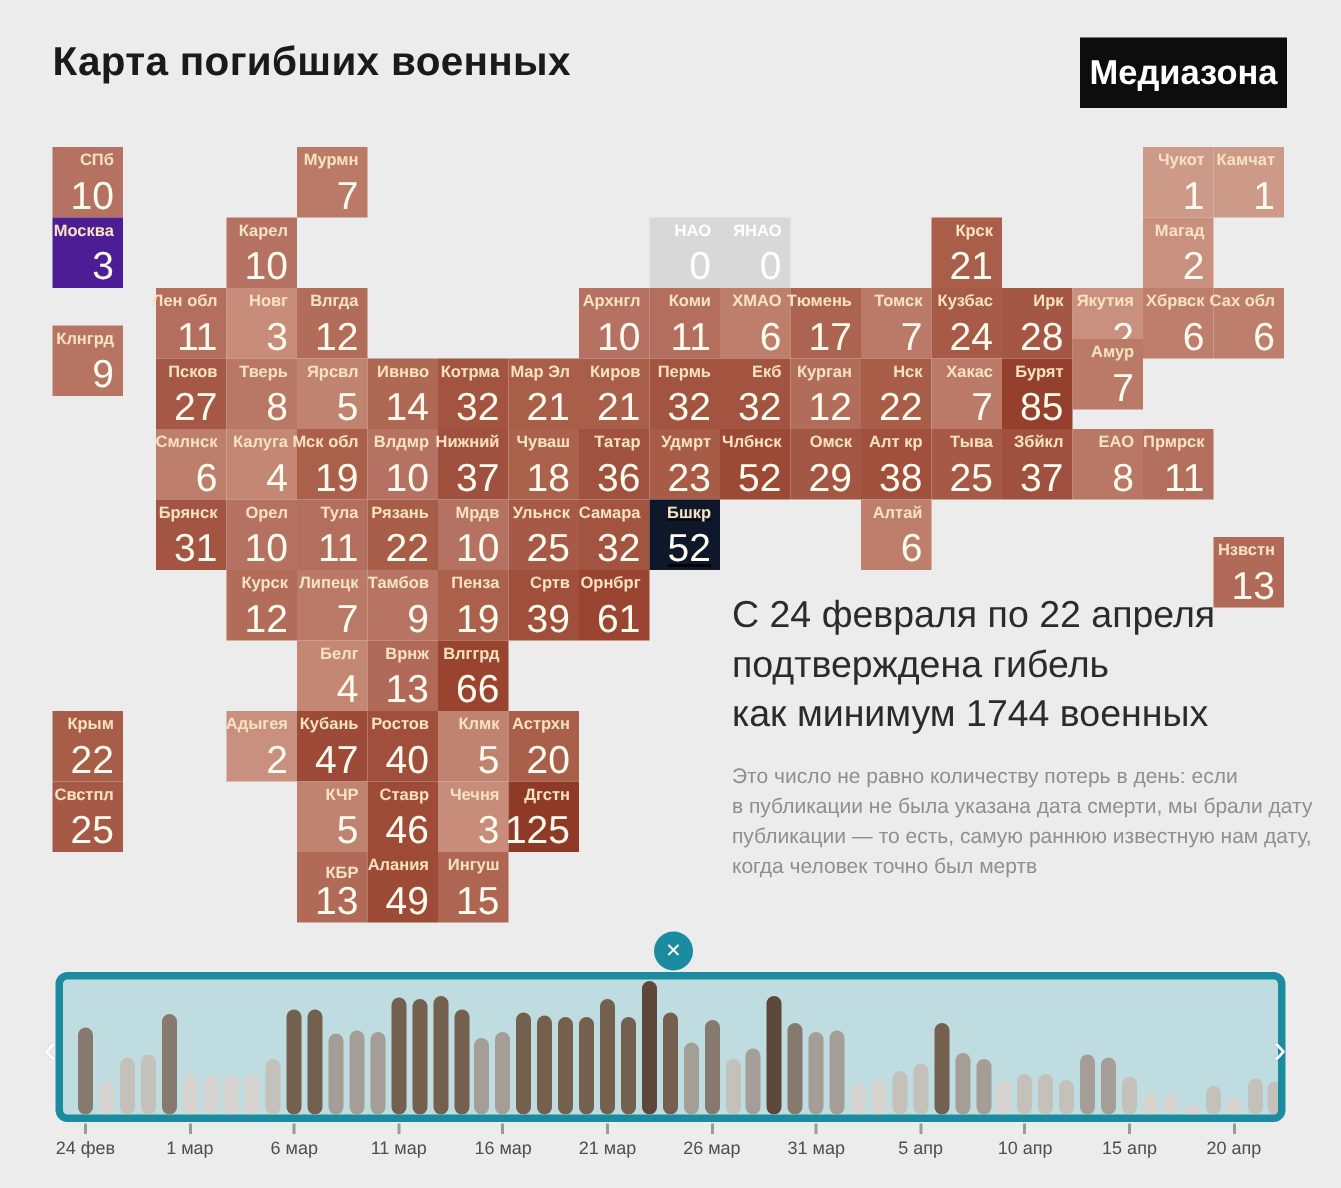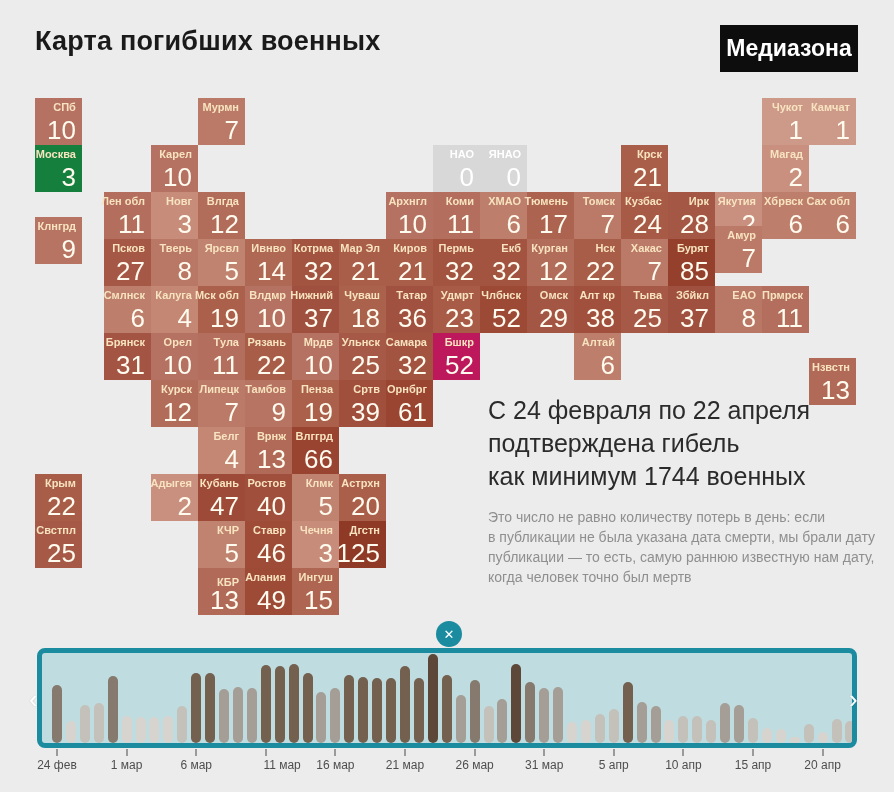--- a/index.html
+++ b/index.html
@@ -47,21 +47,21 @@
         <span class="rvalue">7</span>
       </div>
       <div class="tile" style="left: 762px; top: 98px; background: rgb(205, 154, 138);">
         <span class="rlabel">Чукот</span>
         <span class="rvalue">1</span>
       </div>
       <div class="tile" style="left: 809px; top: 98px; background: rgb(205, 154, 138);">
         <span class="rlabel">Камчат</span>
         <span class="rvalue">1</span>
       </div>
-      <div class="tile" style="left: 34.91px; top: 145px; background: #15803d;">
+      <div class="tile" style="left: 34.91px; top: 145px; background: #4c1d95;">
         <span class="rlabel">Москва</span>
         <span class="rvalue">3</span>
       </div>
       <div class="tile" style="left: 151px; top: 145px; background: rgb(181, 113, 97);">
         <span class="rlabel">Карел</span>
         <span class="rvalue">10</span>
       </div>
       <div class="tile zero" style="left: 433px; top: 145px; background: rgb(216, 216, 216);">
         <span class="rlabel">НАО</span>
         <span class="rvalue">0</span>
@@ -271,21 +271,21 @@
         <span class="rvalue">10</span>
       </div>
       <div class="tile" style="left: 339px; top: 333px; background: rgb(166, 89, 70);">
         <span class="rlabel">Ульнск</span>
         <span class="rvalue">25</span>
       </div>
       <div class="tile" style="left: 386px; top: 333px; background: rgb(162, 84, 65);">
         <span class="rlabel">Самара</span>
         <span class="rvalue">32</span>
       </div>
-      <div class="tile" style="left: 433px; top: 333px; background: #be185d;">
+      <div class="tile" style="left: 433px; top: 333px; background: #0f172a; text-decoration: underline;">
         <span class="rlabel">Бшкр</span>
         <span class="rvalue">52</span>
       </div>
       <div class="tile" style="left: 574px; top: 333px; background: rgb(189, 126, 107);">
         <span class="rlabel">Алтай</span>
         <span class="rvalue">6</span>
       </div>
       <div class="tile" style="left: 809px; top: 357.91px; background: rgb(176, 106, 87);">
         <span class="rlabel">Нзвстн</span>
         <span class="rvalue">13</span>
@@ -463,21 +463,21 @@
   <span class="tl-arrow" style="left:849px;top:686px;">›</span>
 
   <div id="axis">
       <span class="tick-line" style="left: 56px;"></span>
       <span class="tick-label" style="left: 57px;">24 фев</span>
       <span class="tick-line" style="left: 125.6px;"></span>
       <span class="tick-label" style="left: 126.6px;">1 мар</span>
       <span class="tick-line" style="left: 195.2px;"></span>
       <span class="tick-label" style="left: 196.2px;">6 мар</span>
       <span class="tick-line" style="left: 264.8px;"></span>
-      <span class="tick-label" style="left: 265.8px; text-align: right;">11 мар</span>
+      <span class="tick-label" style="left: 265.8px;">11 мар</span>
       <span class="tick-line" style="left: 334.4px;"></span>
       <span class="tick-label" style="left: 335.4px;">16 мар</span>
       <span class="tick-line" style="left: 404px;"></span>
       <span class="tick-label" style="left: 405px;">21 мар</span>
       <span class="tick-line" style="left: 473.6px;"></span>
       <span class="tick-label" style="left: 474.6px;">26 мар</span>
       <span class="tick-line" style="left: 543.2px;"></span>
       <span class="tick-label" style="left: 544.2px;">31 мар</span>
       <span class="tick-line" style="left: 612.8px;"></span>
       <span class="tick-label" style="left: 613.8px;">5 апр</span>

